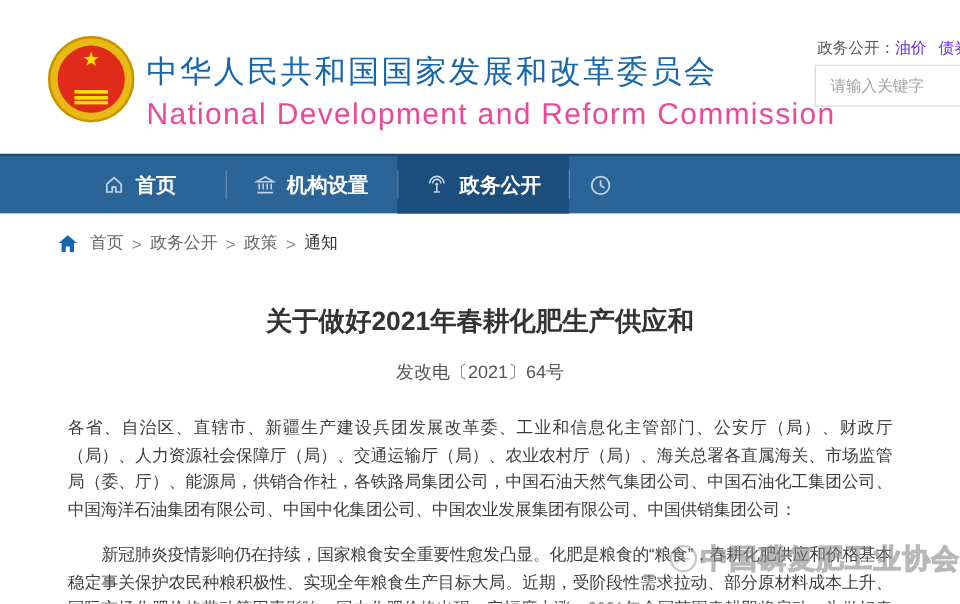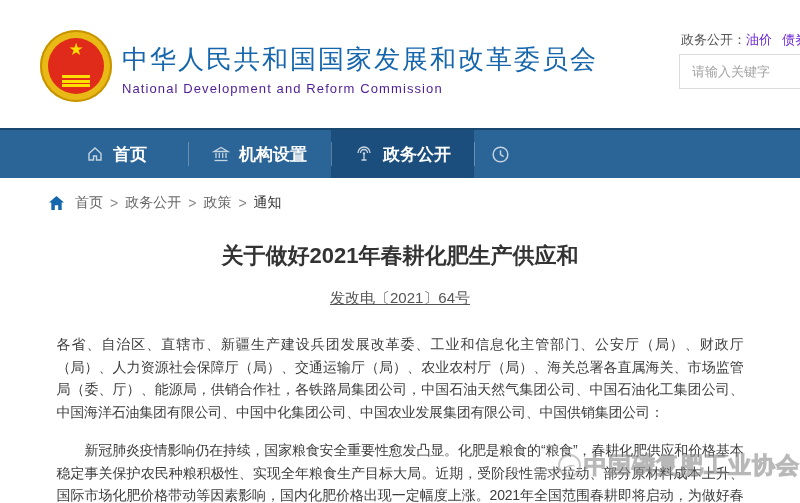--- a/index.html
+++ b/index.html
@@ -13,21 +13,21 @@
     display:flex; align-items:center; justify-content:center; cursor:pointer; }
   .emblem-inner { width:56px; height:56px; border-radius:50%; background:#e02a1a;
     position:relative; overflow:hidden; }
   .emblem-star { position:absolute; top:3px; left:50%; transform:translateX(-50%);
     color:#ffde00; font-size:17px; line-height:1; }
   .emblem-gate { position:absolute; bottom:16px; left:50%; transform:translateX(-50%);
     width:28px; height:3px; background:#ffde00;
     box-shadow:0 5px 0 #ffde00, 0 9px 0 #ffde00; }
   .titles { position:absolute; left:122px; top:42px; }
   .title-cn { font-size:26px; font-weight:normal; color:#1566ac; letter-spacing:2px; white-space:nowrap; }
-  .title-en { font-size:13px; color:#4c1d95; letter-spacing:1.1px; margin-top:4px; white-space:nowrap; }
+  .title-en { font-size:25px; color:#ec4899; letter-spacing:1.1px; margin-top:4px; white-space:nowrap; }
   .hot-search { position:absolute; left:681px; top:31px; font-size:13px; color:#555; white-space:nowrap; }
   .hot-link { margin-left:10px; color:#6d28d9; cursor:pointer; }
   .search-input { position:absolute; left:679px; top:54px; width:170px; height:35px;
     border:1px solid #dcdcdc; background:#fff; padding:0 12px; font-size:13px; color:#333;
     font-family:"Liberation Sans", sans-serif; outline:none; }
   .search-input::placeholder { color:#a3a3a3; }
 
   
   .nav { height:50px; background:#2b6496; border-top:2px solid #1a476f;
     display:flex; padding-left:45px; }
@@ -42,23 +42,23 @@
   
   .breadcrumb { height:50px; display:flex; align-items:center; padding-left:48px;
     font-size:14px; color:#666; background:#fff; }
   .crumb { cursor:pointer; }
   .crumb-sep { margin:0 7px; color:#888; }
   .crumb-current { color:#333; font-weight:normal; }
   .bc-home { display:flex; align-items:center; margin-right:10px; cursor:pointer; }
 
   
   .article { width:719px; margin:0 auto; }
-  .article-title { margin-top:13px; text-align:center; font-size:22px; font-weight:bold;
+  .article-title { margin-top:25px; text-align:center; font-size:22px; font-weight:bold;
     color:#333; line-height:30px; }
-  .doc-number { text-align:center; font-size:15px; color:#555; margin-top:18px;text-decoration:underline; }
+  .doc-number { text-align:center; font-size:15px; color:#555; margin-top:18px; }
   .body-text { margin-top:25px; font-size:14px; color:#3d3d3d; line-height:22.5px;
     text-align:justify; letter-spacing:-0.2px; }
   .body-text p { margin:16px; }
   .p-indent { text-indent:2em; }
 
   
   .watermark { position:absolute; left:558px; top:450px; display:flex; align-items:center;
     gap:3px; pointer-events:none; }
   .wm-logo { width:23px; height:23px; border:2px solid rgba(135,135,135,0.45);
     border-radius:50%; position:relative; }

